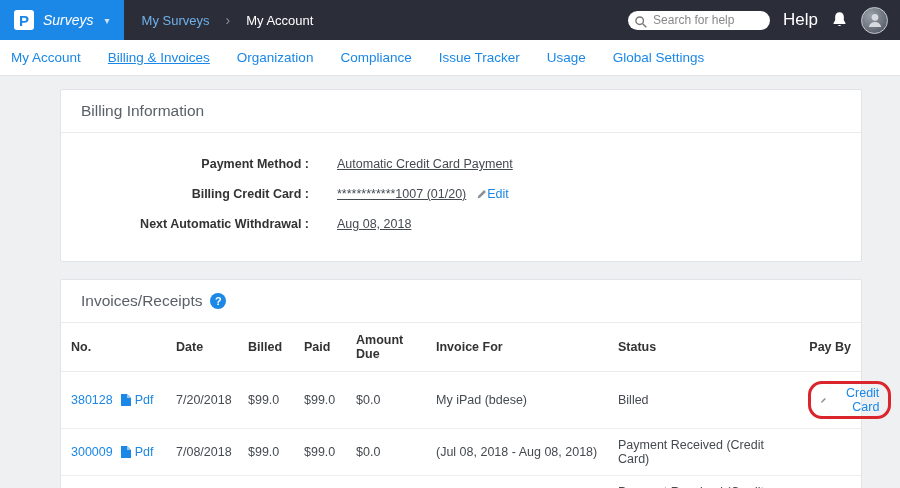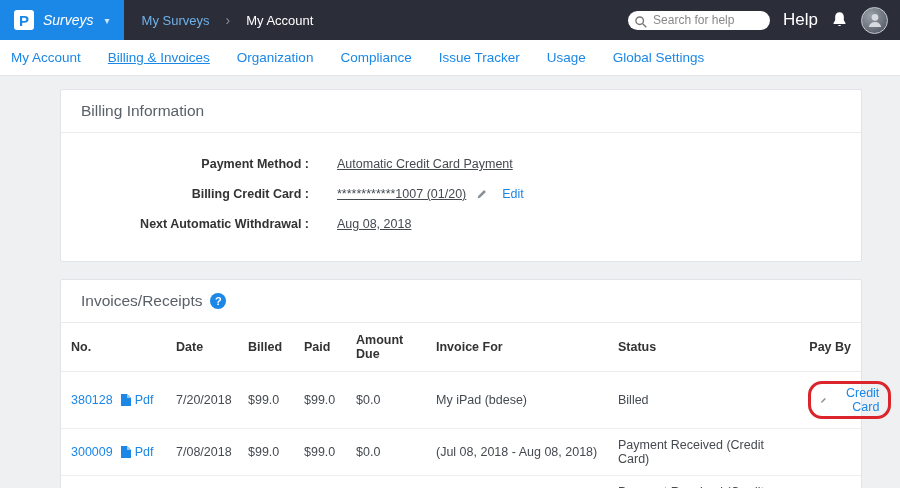--- a/index.html
+++ b/index.html
@@ -35,21 +35,21 @@
   .content { flex:1; background:#eef0f2; padding:13px 38px 0 60px; overflow:hidden; }
   .card { background:#fff; border:1px solid #e1e3e6; border-radius:2px; margin-bottom:17px; }
   .card-header { padding:12px 20px; border-bottom:1px solid #ebebeb; color:#5a6068; font-size:15.5px; display:flex; align-items:center; gap:8px; }
   .help-badge { width:16px; height:16px; border-radius:50%; background:#1b87e6; color:#fff; font-size:11px; font-weight:bold; display:inline-flex; align-items:center; justify-content:center; cursor:pointer; }
 
   
   .info-rows { padding:16px 0 22px; }
   .info-row { display:flex; align-items:center; padding:8px 0; font-size:12.5px; }
   .info-label { width:248px; text-align:right; font-weight:bold; color:#333; }
   .info-value { margin-left:28px; color:#454a50;text-decoration:underline; }
-  .inline-link { color:#1b87e6; cursor:pointer; margin-left:15px; font-size:12.5px; text-decoration:none; }
+  .inline-link { color:#1b87e6; cursor:pointer; margin-left:0; font-size:12.5px; text-decoration:none; }
   .pencil { margin-left:10px; display:inline-flex; vertical-align:middle; }
 
   
   table { width:100%; border-collapse:collapse; font-size:12.5px; table-layout:fixed; }
   th { text-align:left; font-weight:bold; color:#333; padding:10px 10px; border-bottom:1px solid #ebebeb; }
   td { color:#454a50; padding:9px 10px; border-bottom:1px solid #efefef; }
   tr:last-child td { border-bottom:none; }
   th.r, td.r { text-align:right; }
   .lnk { color:#1b87e6; text-decoration:none; cursor:pointer; }
   .pdf-wrap { display:inline-flex; align-items:center; gap:4px; margin-left:8px; cursor:pointer; }

